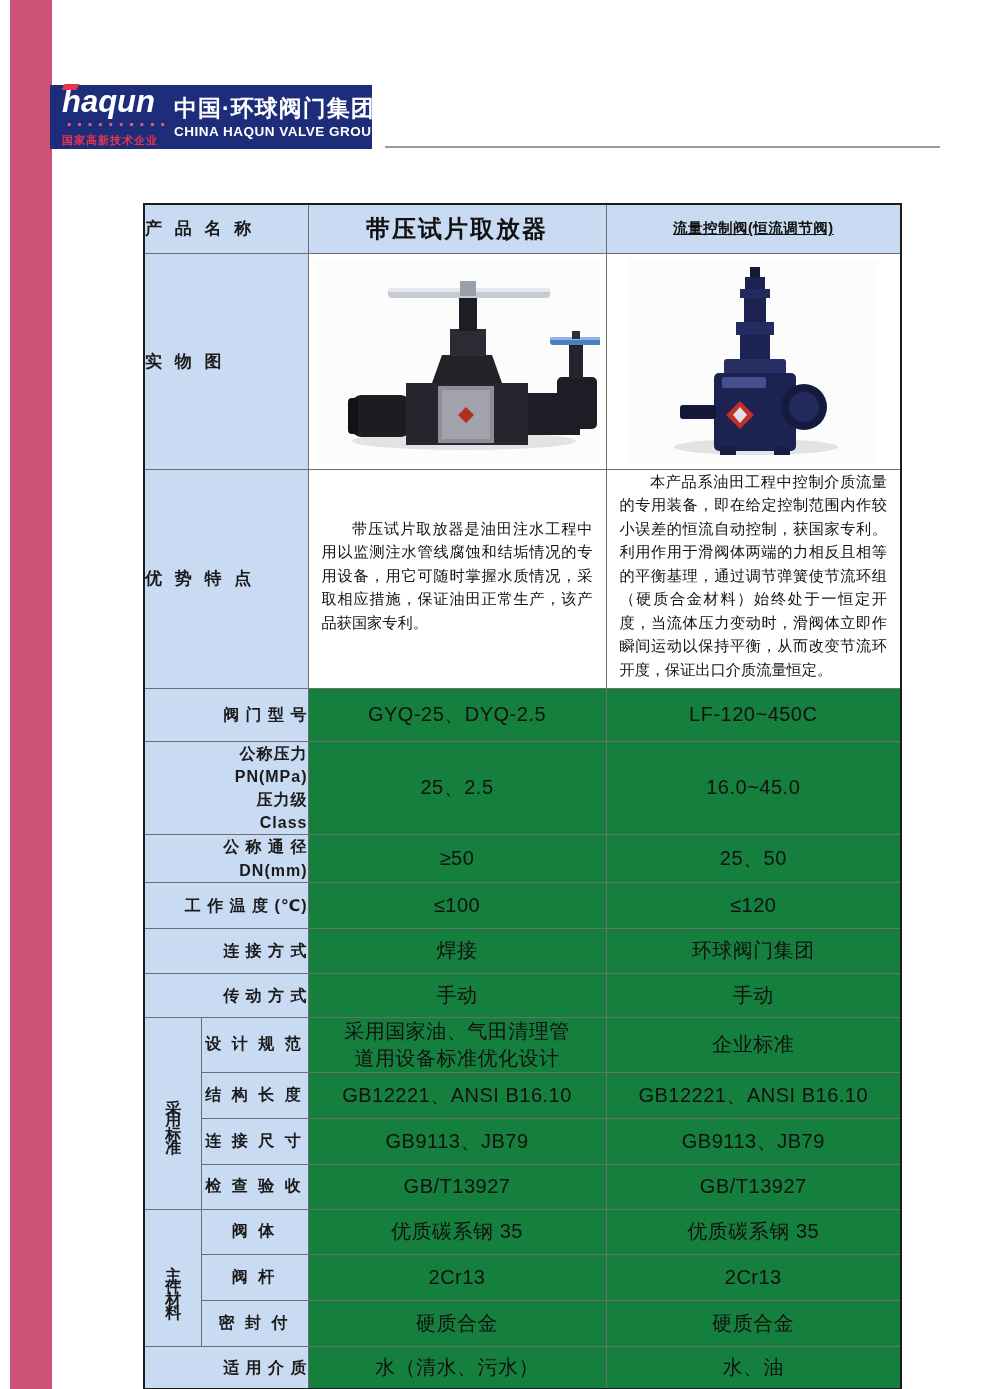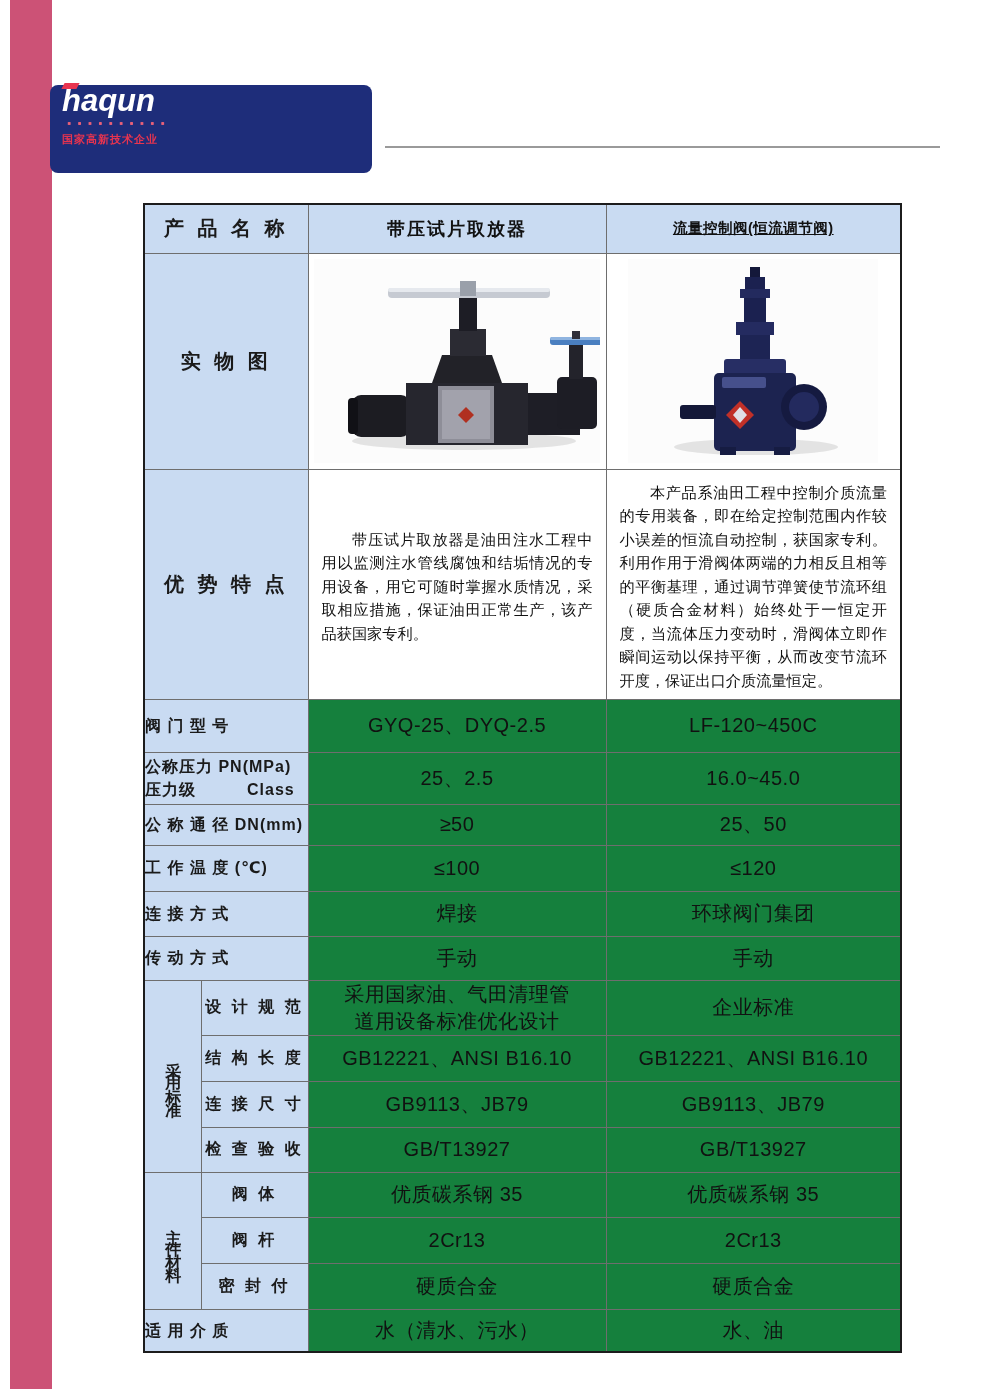--- a/index.html
+++ b/index.html
@@ -6,22 +6,22 @@
   html,body { background:#fff; }
   .page {
     position:relative; width:1000px; height:1389px; background:#ffffff;
     font-family:"Liberation Sans","DejaVu Sans",sans-serif; overflow:hidden;
   }
   
   .pink-bar { position:absolute; left:10px; top:0; width:42px; height:1389px; background:#cc5276; }
 
   
   .brand-band {
-    position:absolute; left:50px; top:85px; width:322px; height:88px;
-    background:#1e2d7a; display:flex; align-items:flex-start;border-radius:8px;
+    position:absolute; left:50px; top:85px; width:322px; height:64px;
+    background:#1e2d7a; display:flex; align-items:center;
   }
   .logo-block { position:relative; width:128px; padding-left:12px; }
   .logo-text {
     position:relative; color:#ffffff; font-weight:bold; font-style:italic;
     font-size:31px; letter-spacing:0px; line-height:1; font-family:"Liberation Sans","DejaVu Sans",sans-serif;
   }
   .logo-text::before {
     content:""; position:absolute; left:1px; top:-2px; width:15px; height:6px;
     background:#e8344f; transform:skewX(-28deg);
   }
@@ -48,55 +48,59 @@
   .title-rule { position:absolute; left:385px; top:146px; width:555px; height:2px; background:#9a9a9a; }
 
   
   table.spec {
     position:absolute; left:143px; top:203px; width:757px;
     border-collapse:collapse; table-layout:fixed;
     border:2px solid #1c1c1c;
   }
   table.spec td { border:1px solid #6e6e6e; vertical-align:middle; overflow:hidden; }
   td.lbl, td.sublbl, td.grp, td.lblc { background:#c9dbf2; font-weight:bold; color:#1a1a1a; font-size:16px; }
-  td.lbl  { text-align:left; letter-spacing:1px; white-space:pre-line; line-height:1.45; }
-  td.lblc { text-align:center; letter-spacing:4px; font-size:20px;margin-top:16px; }
+  td.lbl  { text-align:right; padding-left:21px; letter-spacing:1px; white-space:pre-line; line-height:1.45; }
+  td.lblc { letter-spacing:4px; font-size:17px;margin-top:16px; }
   td.sublbl { text-align:center; letter-spacing:3px; }
   td.grp {
     text-align:center; writing-mode:vertical-lr; text-orientation:upright;
     letter-spacing:13px; padding-top:0; font-size:16px;
   }
   td.val {
     background:#15803d; text-align:center; color:#111;
     font-family:Liberation Sans, sans-serif; font-size:20px;
     white-space:pre-line; line-height:1.35; letter-spacing:0.5px;
   }
   td.pname { background:#c9dbf2; text-align:center; font-weight:bold; color:#111; }
-  td.pname1 { font-size:18px; letter-spacing:2px; }
+  td.pname1 { font-size:24px; letter-spacing:2px; }
   td.pname2 { font-size:14.5px; letter-spacing:0.5px;text-decoration:underline; }
   td.feat {
-    background:#ffffff; vertical-align:top; padding:11px 13px 6px 13px;
+    background:#ffffff; vertical-align:top; padding:0 13px 6px 13px;
     font-family:"Liberation Serif","DejaVu Serif",serif; font-size:15.2px;
     line-height:1.55; color:#111; text-align:justify; text-indent:2em;
   }
   td.photo { background:#ffffff; text-align:center; vertical-align:middle; }
   .photo-box { display:inline-block; background:#fcfcfc; }
 </style>
 </head>
 <body>
 
 <div class="page">
 
   <div class="pink-bar"></div>
 
   <div class="brand-band">
     <div class="logo-block">
       <div class="logo-text">haqun</div>
       <div class="logo-dots"></div>
       <div class="logo-sub">国家高新技术企业</div>
+    </div>
+    <div class="company-block">
+      <div class="company-cn">中国·环球阀门集团</div>
+      <div class="company-en">CHINA HAQUN VALVE GROUP</div>
     </div>
   </div>
 
   <div class="title-rule"></div>
 
   <table class="spec">
     <colgroup>
         <col style="width:57px">
         <col style="width:107px">
         <col style="width:298px">

